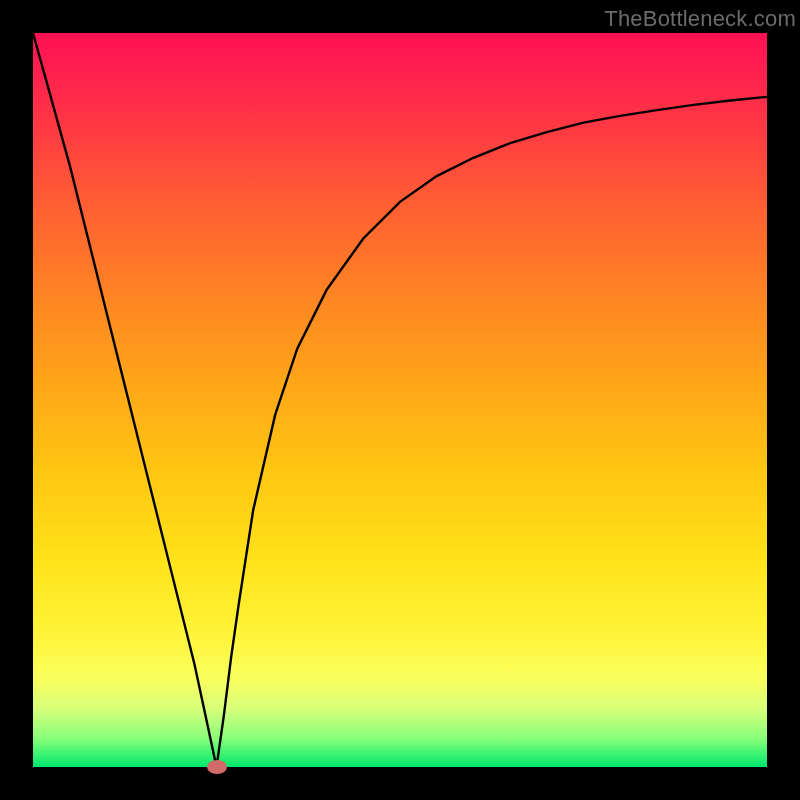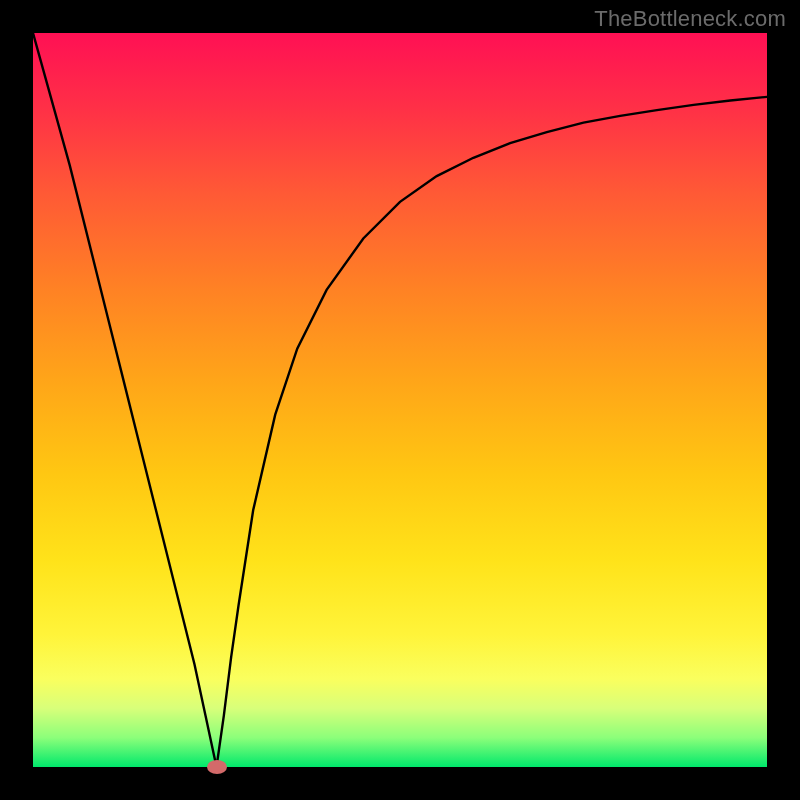--- a/index.html
+++ b/index.html
@@ -34,21 +34,21 @@
       #fff43a 82%,
       #faff5e 88%,
       #d8ff7a 92%,
       #8cff7a 96%,
       #00e86b 100%
     );
   }
   .attribution {
     position: absolute;
     top: 6px;
-    right: 14px;
+    right: 4px;
     color: #6b6b6b;
     font-size: 22px;
     font-weight: 400;
     letter-spacing: 0.2px;
   }
   svg.curve {
     position: absolute;
     left: 0;
     top: 0;
     width: 734px;

